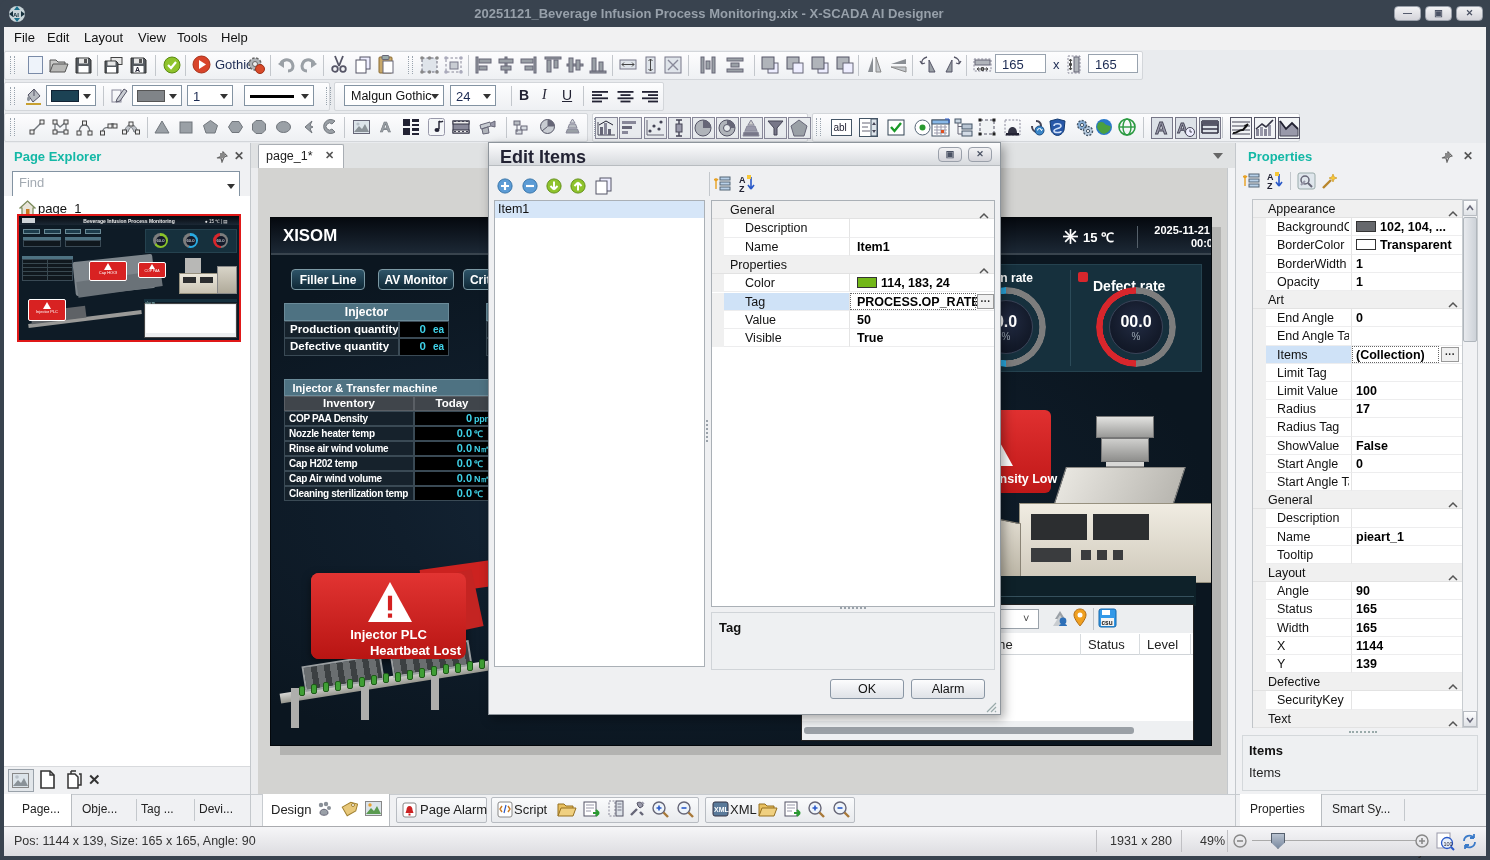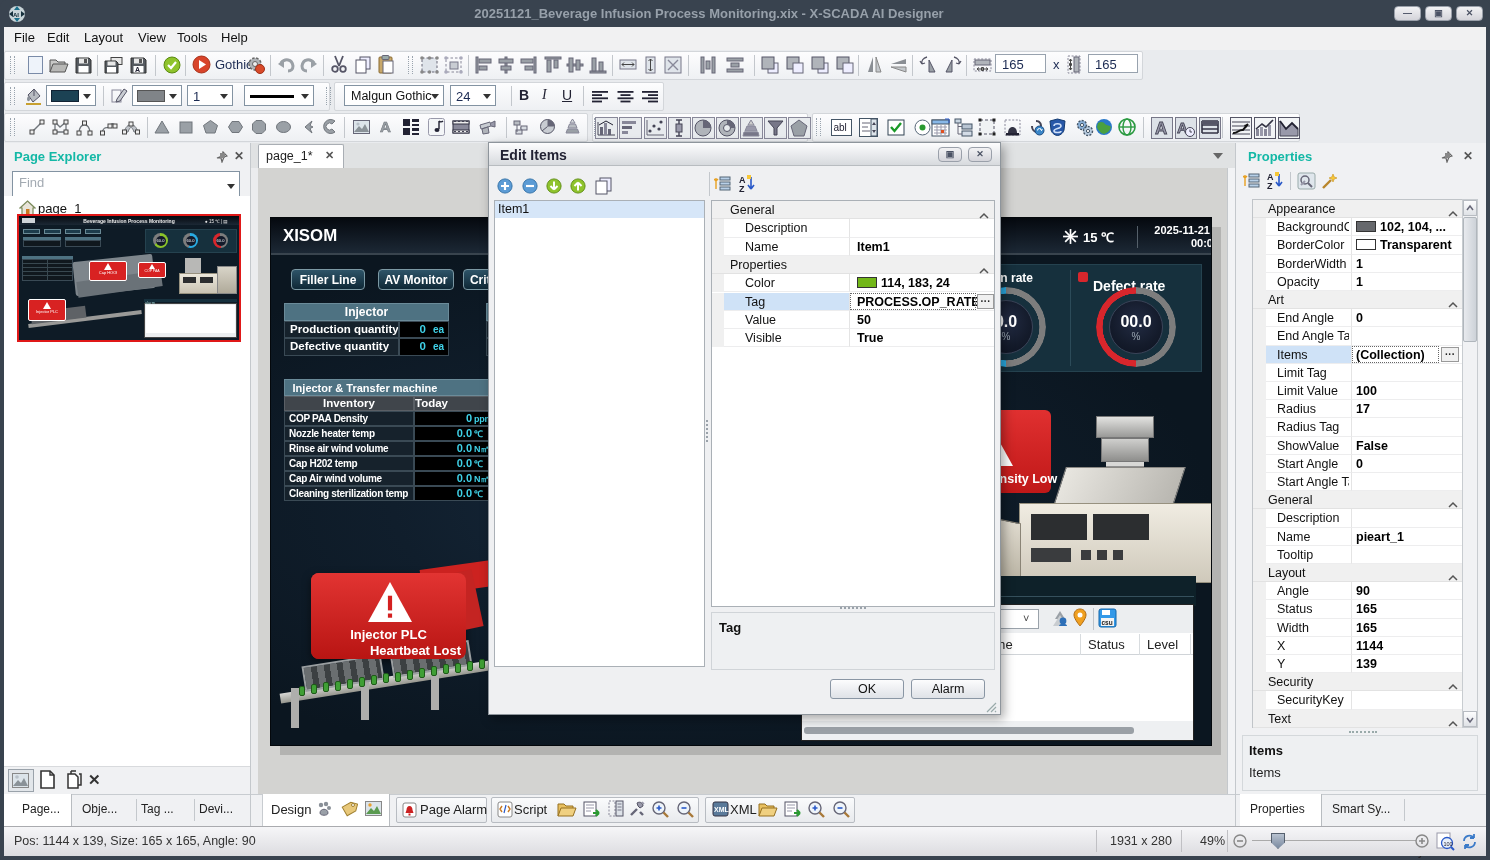--- a/index.html
+++ b/index.html
@@ -740,21 +740,21 @@
   <div class="tcell abs" style="left:215px;top:103px;width:60px;height:17px">Injec</div>
   <div class="tcell abs" style="left:215px;top:120px;width:60px;height:18px">Steri</div>
 
   <div class="abs" style="left:13px;top:161px;width:218px;height:17px;background:#4e7282;border:1px solid #6b8b99">
       <div style="position:absolute;left:0;width:160px;text-align:center;font-size:11px;font-weight:bold;color:#fff;line-height:16px;white-space:nowrap">Injector &amp; Transfer machine</div>
     </div>
   <div class="abs" style="left:13px;top:178px;width:130px;height:15px;background:#40454b;border:1px solid #5a5f65">
       <div style="text-align:center;font-size:11.5px;font-weight:bold;color:#fff;line-height:13px">Inventory</div>
     </div>
   <div class="abs" style="left:143px;top:178px;width:88px;height:15px;background:#40454b;border:1px solid #5a5f65">
-      <div style="position:absolute;left:0;width:74px;text-align:left;font-size:11.5px;font-weight:bold;color:#fff;line-height:13px">Today</div>
+      <div style="position:absolute;left:0;width:74px;text-align:center;font-size:11.5px;font-weight:bold;color:#fff;line-height:13px">Today</div>
     </div>
   <div class="trow3 abs" style="top:193px">
       <i>COP PAA Density</i>
       <span>0</span>
       <b>ppm</b>
     </div>
   <div class="trow3 abs" style="top:208px">
       <i>Nozzle heater temp</i>
       <span>0.0</span>
       <b>℃</b>
@@ -1131,21 +1131,21 @@
 <div class="abs" style="left:1266px;top:636.8px;width:85px;height:18.2px;background:#fff;border-bottom:1px solid #ededee"></div>
 <div class="abs" style="left:1351px;top:636.8px;width:111px;height:18.2px;background:#fff;border-bottom:1px solid #ededee;border-left:1px solid #e4e4e4"></div>
 <div class="glbl abs" style="left:1277px;top:638.8px;width:72px">X</div>
 <div class="gval abs" style="left:1356px;top:638.8px;width:104px">1144</div>
 <div class="abs" style="left:1253px;top:655.0px;width:13px;height:18.2px;background:#f0f0f0"></div>
 <div class="abs" style="left:1266px;top:655.0px;width:85px;height:18.2px;background:#fff;border-bottom:1px solid #ededee"></div>
 <div class="abs" style="left:1351px;top:655.0px;width:111px;height:18.2px;background:#fff;border-bottom:1px solid #ededee;border-left:1px solid #e4e4e4"></div>
 <div class="glbl abs" style="left:1277px;top:657.0px;width:72px">Y</div>
 <div class="gval abs" style="left:1356px;top:657.0px;width:104px">139</div>
 <div class="abs" style="left:1253px;top:673.2px;width:209px;height:18.2px;background:#f0f0f0;border-bottom:1px solid #e2e2e2"></div>
-<div class="abs" style="left:1268px;top:675.2px;font-size:12.5px;color:#111">Security</div>
+<div class="abs" style="left:1268px;top:675.2px;font-size:12.5px;color:#111">Defective</div>
 <div class="abs" style="left:1448px;top:677.2px;width:10px;height:8px"><svg width="10" height="8">
       <path d="M1 6 L5 2 L9 6" stroke="#555" stroke-width="1.5" fill="none"></path>
     </svg></div>
 <div class="abs" style="left:1253px;top:691.4px;width:13px;height:18.2px;background:#f0f0f0"></div>
 <div class="abs" style="left:1266px;top:691.4px;width:85px;height:18.2px;background:#fff;border-bottom:1px solid #ededee"></div>
 <div class="abs" style="left:1351px;top:691.4px;width:111px;height:18.2px;background:#fff;border-bottom:1px solid #ededee;border-left:1px solid #e4e4e4"></div>
 <div class="glbl abs" style="left:1277px;top:693.4px;width:72px">SecurityKey</div>
 <div class="abs" style="left:1253px;top:709.6px;width:209px;height:18.2px;background:#f0f0f0;border-bottom:1px solid #e2e2e2"></div>
 <div class="abs" style="left:1268px;top:711.6px;font-size:12.5px;color:#111">Text</div>
 <div class="abs" style="left:1448px;top:713.6px;width:10px;height:8px"><svg width="10" height="8">
@@ -1197,21 +1197,21 @@
     <text x="7.5" y="13.5" font-size="5.5" fill="#223">100</text>
     <path d="M15 15 L18 18" stroke="#2858c8" stroke-width="2"></path>
   </svg>
 <svg class="abs" style="left:1461px;top:833px" width="17" height="17">
     <path d="M3 8 A5.5 5.5 0 0 1 13 5 M13 5 L13 1 M13 5 L9 5" stroke="#3a7ac8" stroke-width="1.8" fill="none"></path>
     <path d="M14 9 A5.5 5.5 0 0 1 4 12 M4 12 L4 16 M4 12 L8 12" stroke="#3a7ac8" stroke-width="1.8" fill="none"></path>
   </svg>
 
 <div id="dialog" class="abs" style="left:488px;top:142px;width:513px;height:573px;background:#eff0f2;border:1px solid #8e959c;box-shadow:3px 4px 10px rgba(0,0,0,.35)"></div>
 <div class="abs" style="left:489px;top:143px;width:511px;height:23px;background:linear-gradient(#fdfdfe,#d7dade);border-bottom:1px solid #b8bcc0"></div>
-<div class="abs" style="left:500px;top:147px;font-size:14px;font-weight:bold;color:#223">Edit Items</div>
+<div class="abs" style="left:500px;top:147px;font-size:18px;font-weight:bold;color:#223">Edit Items</div>
 <div class="winbtn abs" style="left:938px;top:147px;width:24px;height:15px;line-height:13px">▣</div>
 <div class="winbtn abs" style="left:968px;top:147px;width:24px;height:15px;line-height:13px">✕</div>
 <svg class="abs" style="left:497px;top:178px" width="16" height="16" viewBox="0 0 18 18">
     <circle cx="9" cy="9" r="8" fill="#5b9bd5" stroke="#2e6da4"></circle>
     <path d="M9 4.5 L9 13.5 M4.5 9 L13.5 9" stroke="#fff" stroke-width="2.4"></path>
   </svg>
 <svg class="abs" style="left:522px;top:178px" width="16" height="16" viewBox="0 0 18 18">
     <circle cx="9" cy="9" r="8" fill="#5b9bd5" stroke="#2e6da4"></circle>
     <path d="M4.5 9 L13.5 9" stroke="#fff" stroke-width="2.4"></path>
   </svg>

